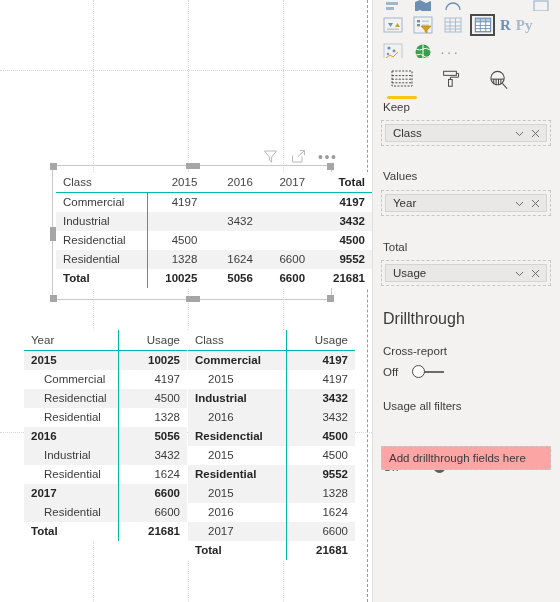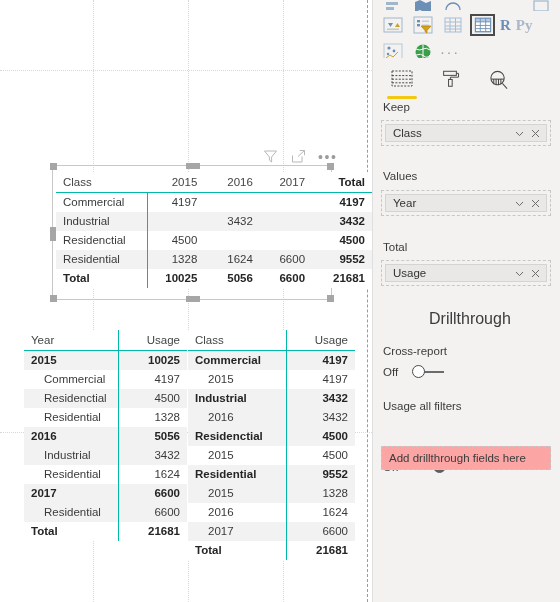--- a/index.html
+++ b/index.html
@@ -89,21 +89,21 @@
   .well-label{position:absolute;font-size:11.5px;color:#3b3b3b;}
   .well-box{position:absolute;left:8px;width:170px;height:26px;
     border:1px dashed #c7c7c7;box-sizing:border-box;padding:3px;}
   .well-inner{height:100%;background:#e9e8e7;border:1px solid #d6d4d2;
     box-sizing:border-box;display:flex;align-items:center;
     padding:0 4px 0 7px;font-size:11.5px;color:#333;}
   .well-inner .grow{flex:1;}
   .well-ico{width:13px;height:13px;color:#6b6b6b;display:block;}
 
   #drill-title{position:absolute;left:10px;top:310px;font-size:16px;
-    color:#3b3b3b;margin-left:46px;}
+    color:#3b3b3b;}
   .toggle-row{position:absolute;display:flex;align-items:center;gap:14px;
     font-size:11.5px;color:#3b3b3b;}
   .tgl{position:relative;width:34px;height:14px;}
   .tgl .track{position:absolute;top:6px;left:2px;width:30px;height:1.5px;
     background:#6b6b6b;}
   .tgl .knob{position:absolute;top:0;width:13px;height:13px;
     border-radius:50%;box-sizing:border-box;}
   .tgl.off .knob{left:0;background:#fff;border:1.5px solid #4a4a4a;}
   .tgl.on  .knob{right:0;background:#5f5f5f;border:1.5px solid #5f5f5f;}
 

